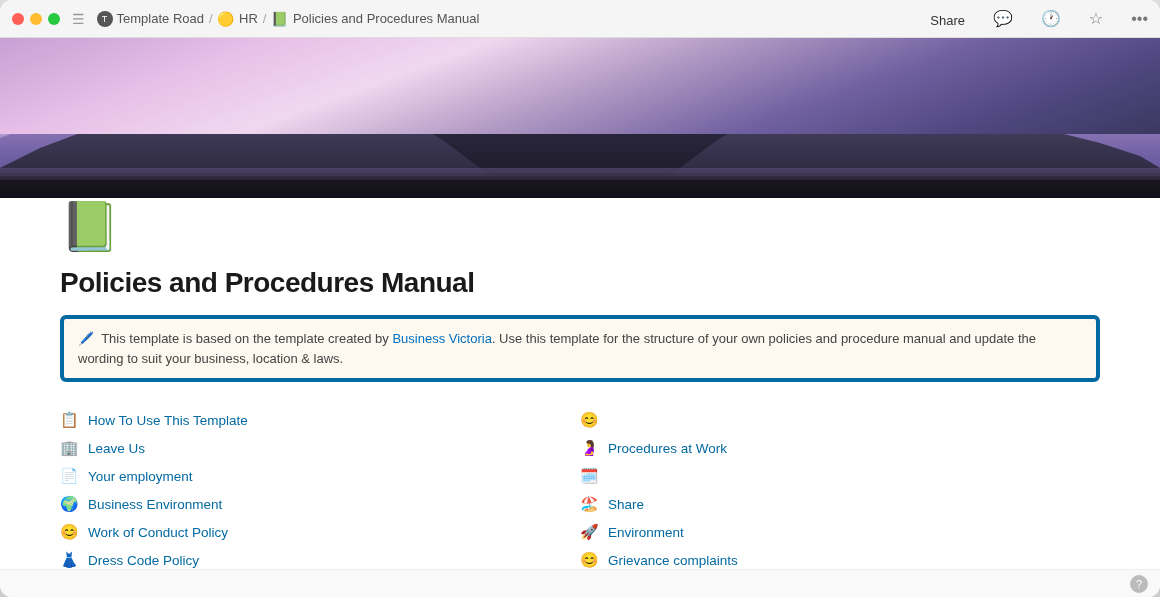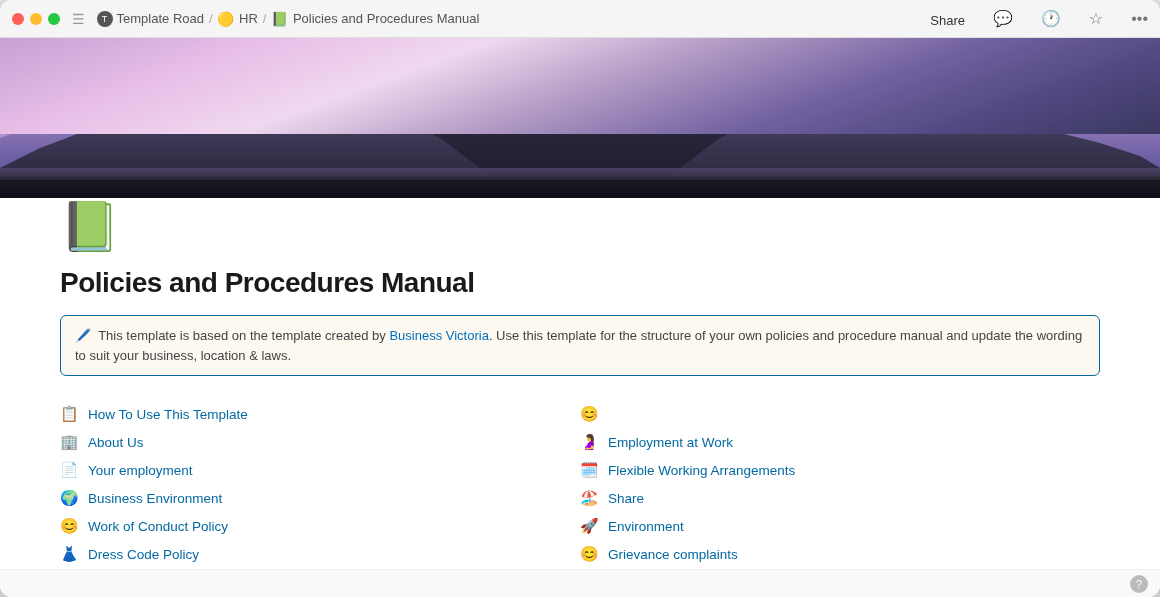--- a/index.html
+++ b/index.html
@@ -173,21 +173,21 @@
     .page-title {
       font-size: 28px;
       font-weight: 700;
       color: #1a1a1a;
       margin-bottom: 16px;
       letter-spacing: -0.5px;
     }
 
     .notice-box {
       background: #fdf8f0;
-      border: 1px solid #0369a1;
+      border: 4px solid #0369a1;
       border-radius: 6px;
       padding: 10px 14px;
       margin-bottom: 24px;
       font-size: 13px;
       color: #444;
       line-height: 1.5;
     }
 
     .notice-box a {
       color: #0070c0;
@@ -366,21 +366,21 @@
 
       <div class="toc-grid">
 
         <div class="toc-column">
           <div class="toc-item">
             <span class="toc-item-emoji">📋</span>
             <span class="toc-item-text">How To Use This Template</span>
           </div>
           <div class="toc-item">
             <span class="toc-item-emoji">🏢</span>
-            <span class="toc-item-text">About Us</span>
+            <span class="toc-item-text">Leave Us</span>
           </div>
           <div class="toc-item">
             <span class="toc-item-emoji">📄</span>
             <span class="toc-item-text">Your employment</span>
           </div>
           <div class="toc-item">
             <span class="toc-item-emoji">🌍</span>
             <span class="toc-item-text">Business Environment</span>
           </div>
           <div class="toc-item">
@@ -397,25 +397,24 @@
           </div>
 
         </div>
 
         <div class="toc-column">
           <div class="toc-item">
             <span class="toc-item-emoji">😊</span>
           </div>
           <div class="toc-item">
             <span class="toc-item-emoji">🤰</span>
-            <span class="toc-item-text">Employment at Work</span>
+            <span class="toc-item-text">Procedures at Work</span>
           </div>
           <div class="toc-item">
             <span class="toc-item-emoji">🗓️</span>
-            <span class="toc-item-text">Flexible Working Arrangements</span>
           </div>
           <div class="toc-item">
             <span class="toc-item-emoji">🏖️</span>
             <span class="toc-item-text">Share</span>
           </div>
           <div class="toc-item">
             <span class="toc-item-emoji">🚀</span>
             <span class="toc-item-text">Environment</span>
           </div>
           <div class="toc-item">

